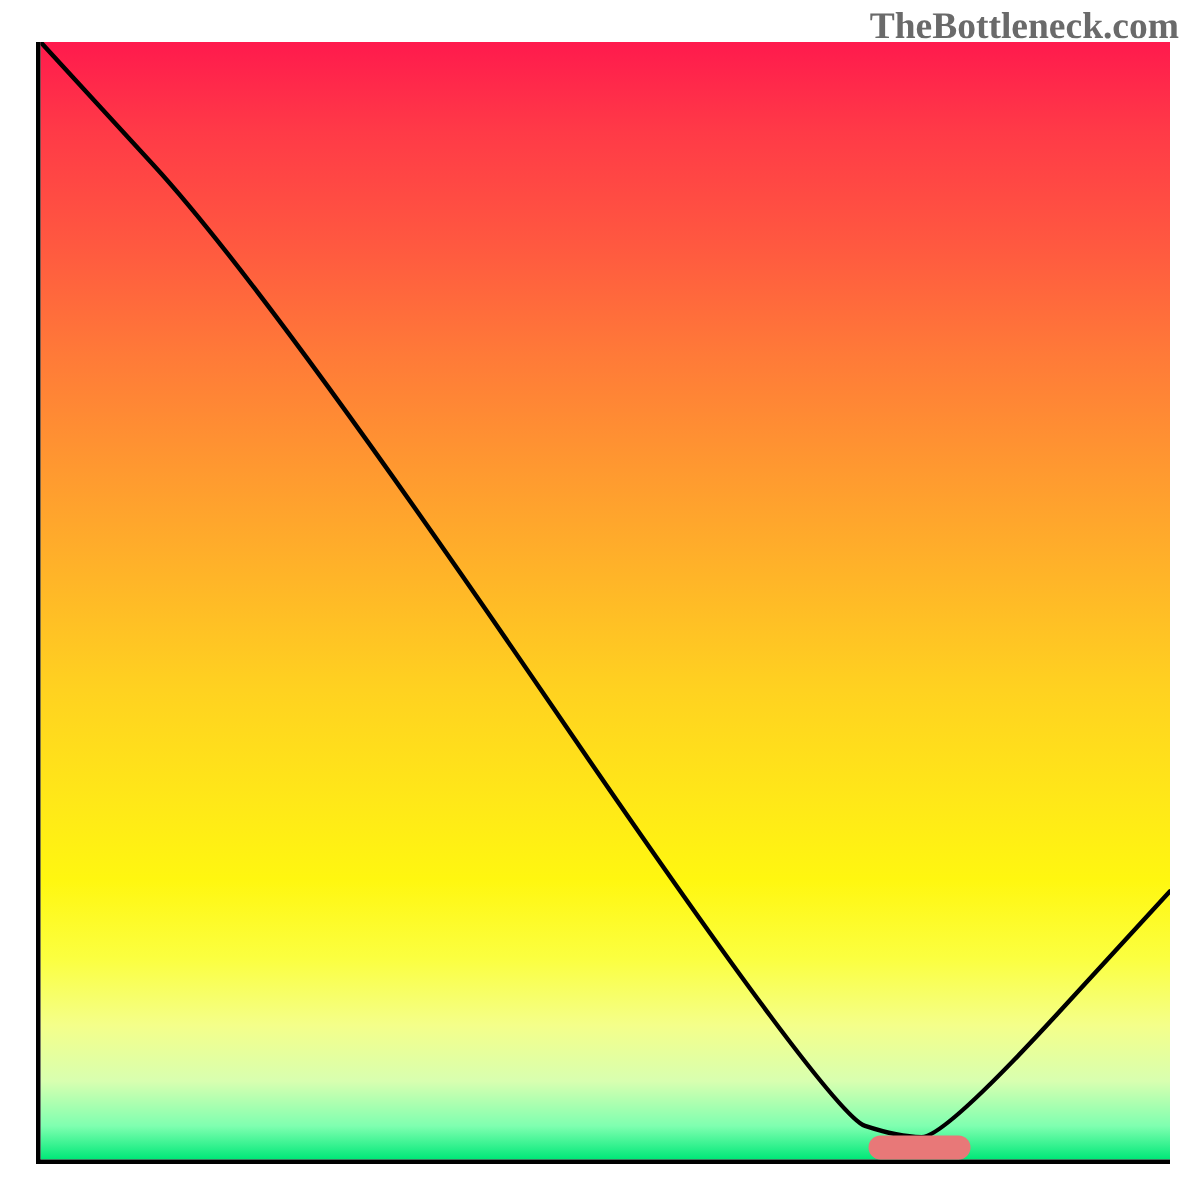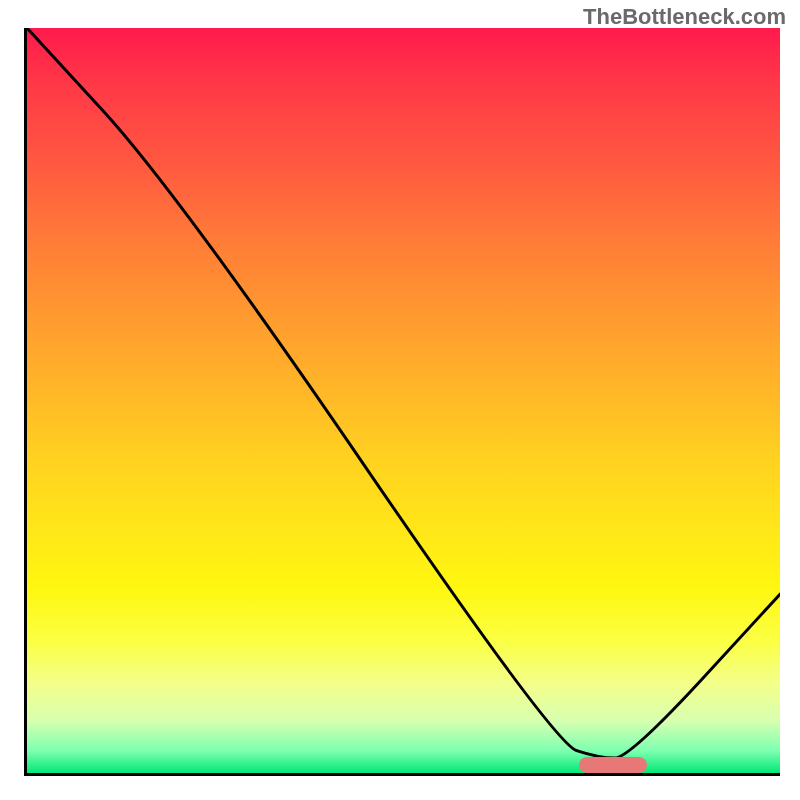--- a/index.html
+++ b/index.html
@@ -7,24 +7,25 @@
     width: 800px;
     height: 800px;
     background: #ffffff;
     position: relative;
     font-family: Arial, sans-serif;
   }
   .watermark {
     position: absolute;
     top: 4px;
     right: 14px;
-    font-size: 22px;
+    font-size: 25px;
     font-weight: bold;
     color: #6a6a6a;
     z-index: 10;
+    font-family: Liberation Serif, serif;
   }
   .plot-area {
     position: absolute;
     left: 24px;
     top: 28px;
     width: 756px;
     height: 748px;
     background: linear-gradient(to bottom,
       #ff1a4d 0%,
       #ff3a47 8%,

